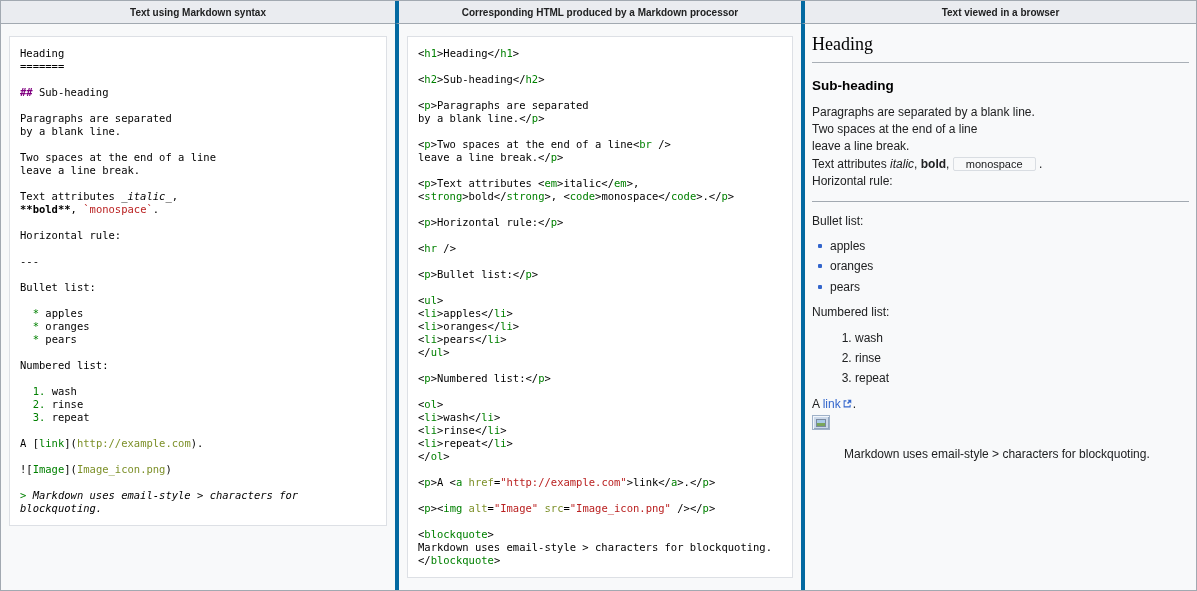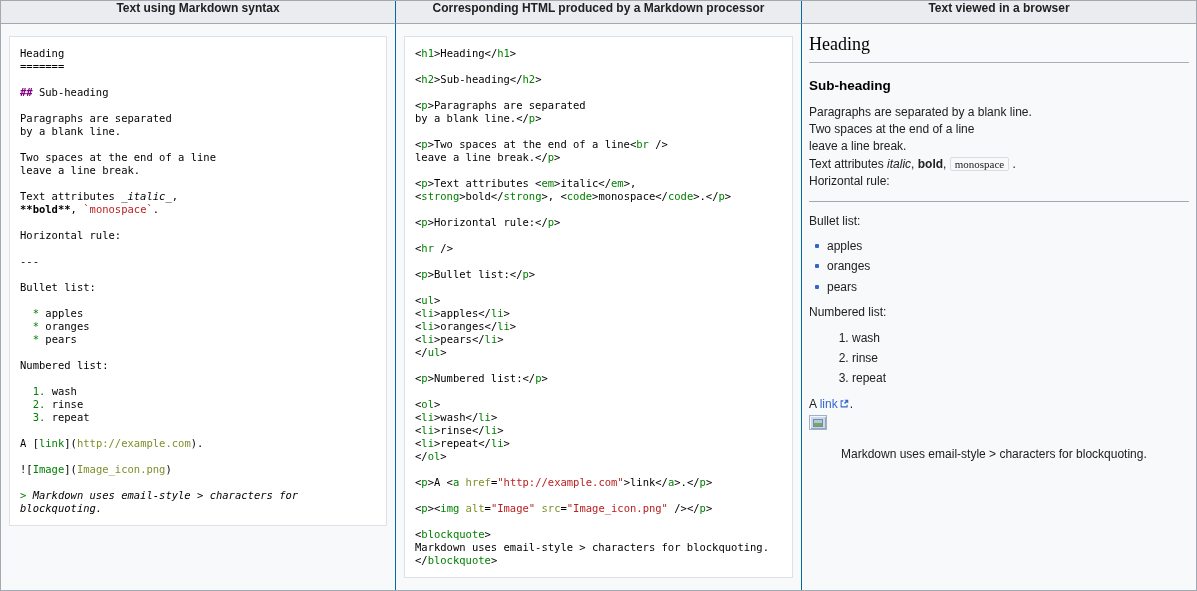--- a/index.html
+++ b/index.html
@@ -13,24 +13,24 @@
     display:grid;
     grid-template-columns:394px 406px 1fr;
     grid-template-rows:23px 1fr;
     width:1197px; height:591px;
     border:1px solid #a2a9b1;
     background:#f8f9fa;
   }
   .th {
     background:#eaecf0;
     border-bottom:1px solid #a2a9b1;
-    display:flex; align-items:flex-start; justify-content:center;
-    font-size:12px; font-weight:bold; color:#202122;
+    display:flex; align-items:center; justify-content:center;
+    font-size:10px; font-weight:bold; color:#202122;
   }
-  .th + .th, .td + .td { border-left:1px solid #0369a1; }
+  .th + .th, .td + .td { border-left:4px solid #0369a1; }
   .td { background:#f8f9fa; overflow:hidden; }
   .td.code-cell { padding:12px 8px 8px 8px; }
   .td.render-cell { padding:4px 7px 8px 7px; }
 
   
   pre.srcbox {
     background:#ffffff;
     border:1px solid #dde0e5;
     padding:10px 10px;
     font-family:"DejaVu Sans Mono","Liberation Mono",monospace;
@@ -58,23 +58,23 @@
   .r-hr { border:0; border-top:1px solid #a2a9b1; margin:10px 0 11px 0; }
   .render-cell ul { list-style:none; margin:8px 0 8px 4px; }
   .render-cell ul li { padding-left:14px; position:relative; margin-bottom:3px; }
   .render-cell ul li::before {
     content:""; position:absolute; left:2px; top:6px;
     width:4px; height:4px; background:#36c; border-radius:1px;
   }
   .render-cell ol { margin:8px 0 8px 0; padding-left:43px; }
   .render-cell ol li { margin-bottom:3px; }
   .r-code {
-    font-family:Liberation Serif, serif;
+    font-family:Liberation Sans, sans-serif;
     font-size:11px; background:#f8f9fa;
-    border:1px solid #d9dde2; border-radius:2px; padding:0 4px;
+    border:1px solid #d9dde2; border-radius:2px; padding:0 12px;
   }
   a.ext-link { color:#3366cc; text-decoration:none; cursor:pointer; }
   .ext-icon { display:inline-block; margin:0 1px 0 2px; vertical-align:baseline; }
   .r-bq { margin:14px 0 10px 32px; }
   .img-ph {
     display:inline-flex; align-items:center; justify-content:center;
     width:18px; height:15px; margin:2px 0;
     border:1px solid #9fb1c8; background:#ccd9ea;
     box-shadow:inset 1px 1px 0 #f2f6fb, inset -1px -1px 0 #92a6c0;
   }

